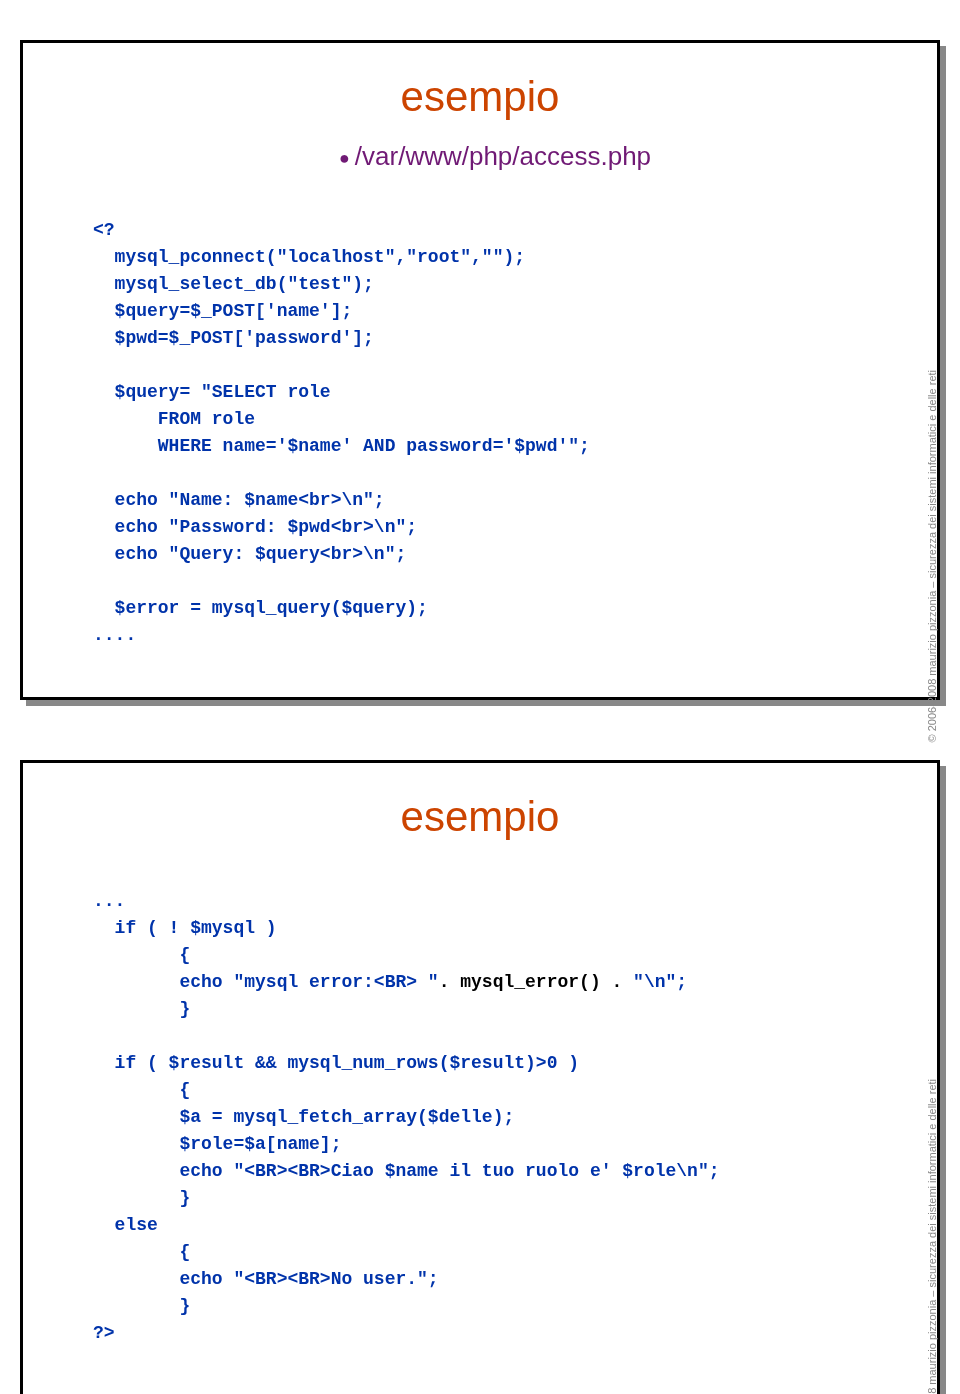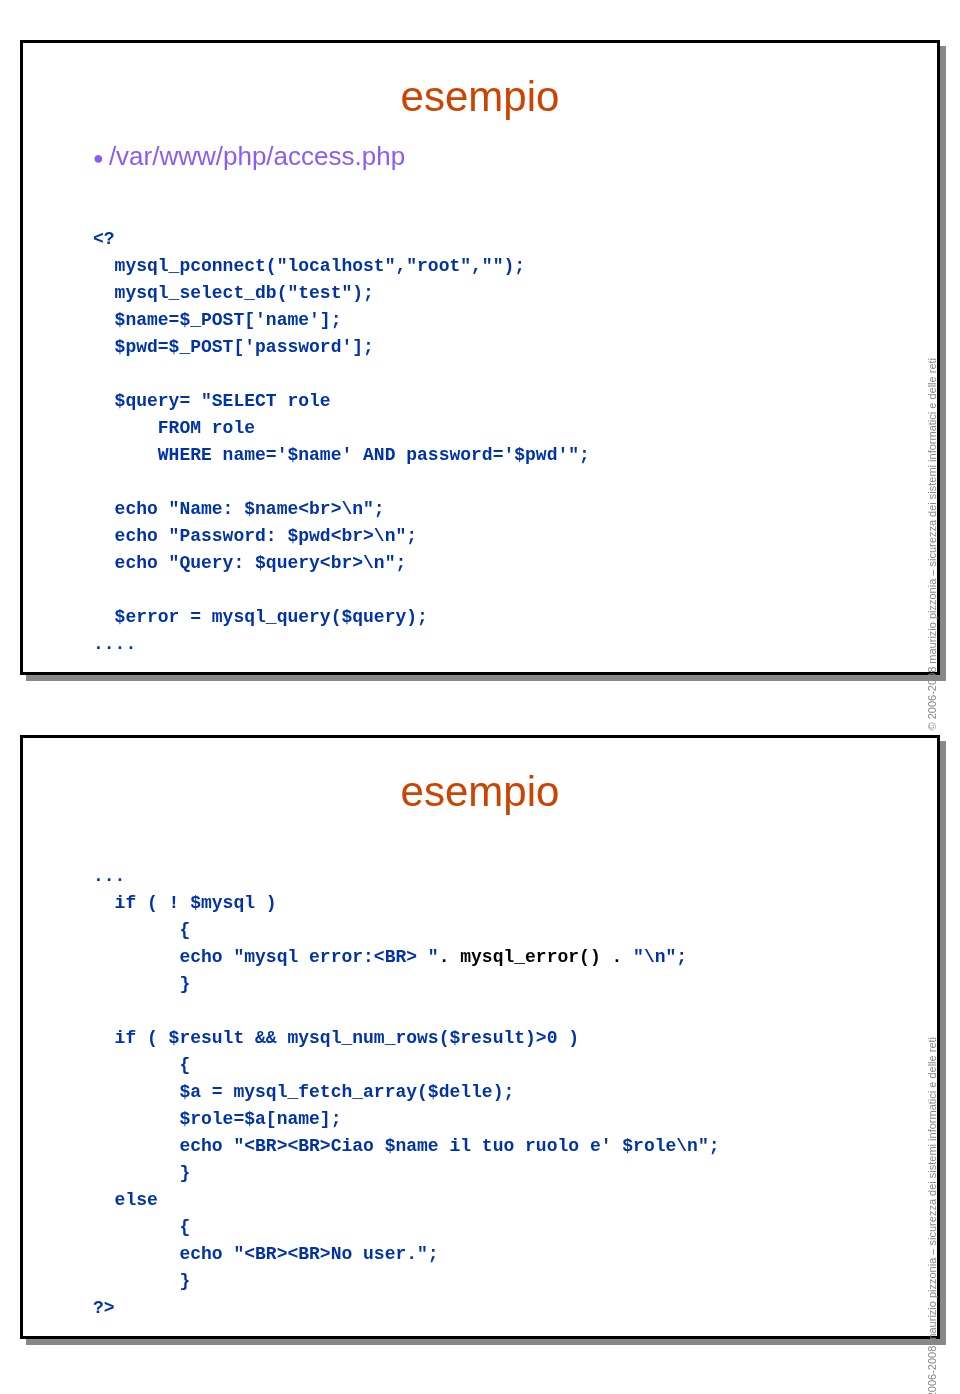--- a/index.html
+++ b/index.html
@@ -4,39 +4,40 @@
 <style>
   body {
     margin: 0;
     padding: 40px 20px;
     font-family: Arial, sans-serif;
     background: #fff;
     width: 920px;
   }
   .slide {
     border: 3px solid #000;
-    padding: 30px 40px 14px 40px;
+    padding: 30px 40px 48px 40px;
     margin-bottom: 60px;
     position: relative;
     box-shadow: 6px 6px 0 #888;
     min-height: 480px;
   }
   .title {
     font-family: Arial, sans-serif;
     color: #cc4400;
     font-size: 42px;
     text-align: center;
     margin-bottom: 20px;
   }
   .bullet-line {
     font-family: Arial, sans-serif;
     font-size: 26px;
-    color: #8b5cf6;
-    margin-bottom: 27px;
+    color: #701a75;
+    margin-bottom: 18px;
     margin-left: 30px;
+    text-align: center;
   }
   .bullet-line::before {
     content: "● ";
     font-size: 18px;
     vertical-align: middle;
   }
   .code-block {
     font-family: "Courier New", monospace;
     font-size: 18px;
     font-weight: bold;
@@ -59,21 +60,21 @@
 </head>
 <body>
 
 <div class="slide">
   <div class="title">esempio</div>
   <div class="bullet-line">/var/www/php/access.php</div>
   <div class="code-block">
 <span class="blue">&lt;?</span>
 <span class="blue">  mysql_pconnect("localhost","root","");</span>
 <span class="blue">  mysql_select_db("test");</span>
-<span class="blue">  $name=$_POST['name'];</span>
+<span class="blue">  $query=$_POST['name'];</span>
 <span class="blue">  $pwd=$_POST['password'];</span>
 <span></span>
 <span class="blue">  $query= "SELECT role </span>
 <span class="blue">      FROM role </span>
 <span class="blue">      WHERE name='$name' AND password='$pwd'";</span>
 <span></span>
 <span class="blue">  echo "Name: $name&lt;br&gt;\n";</span>
 <span class="blue">  echo "Password: $pwd&lt;br&gt;\n";</span>
 <span class="blue">  echo "Query: $query&lt;br&gt;\n";</span>
 <span></span>

